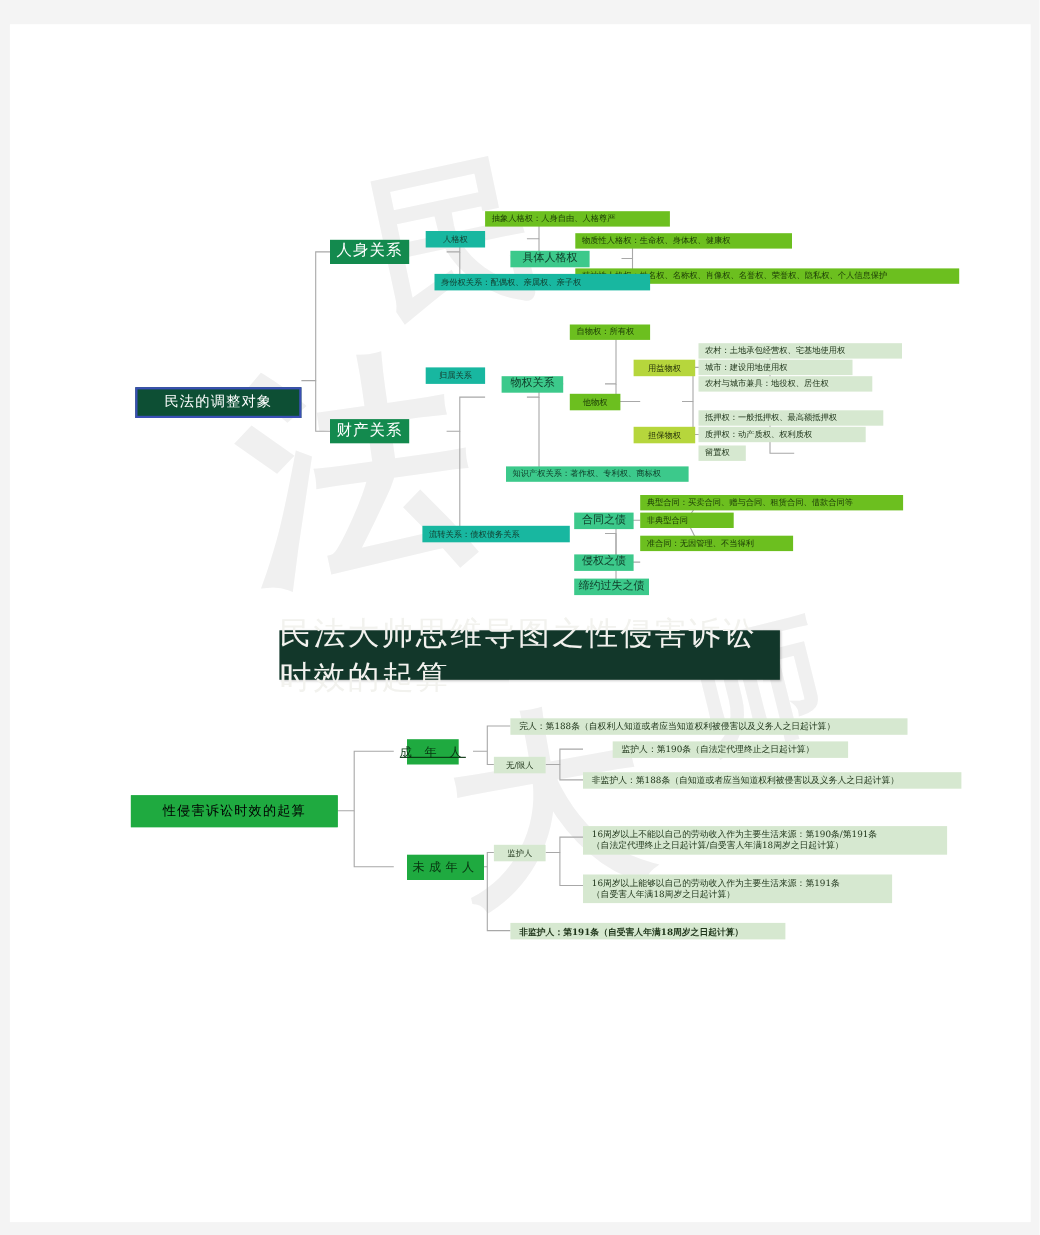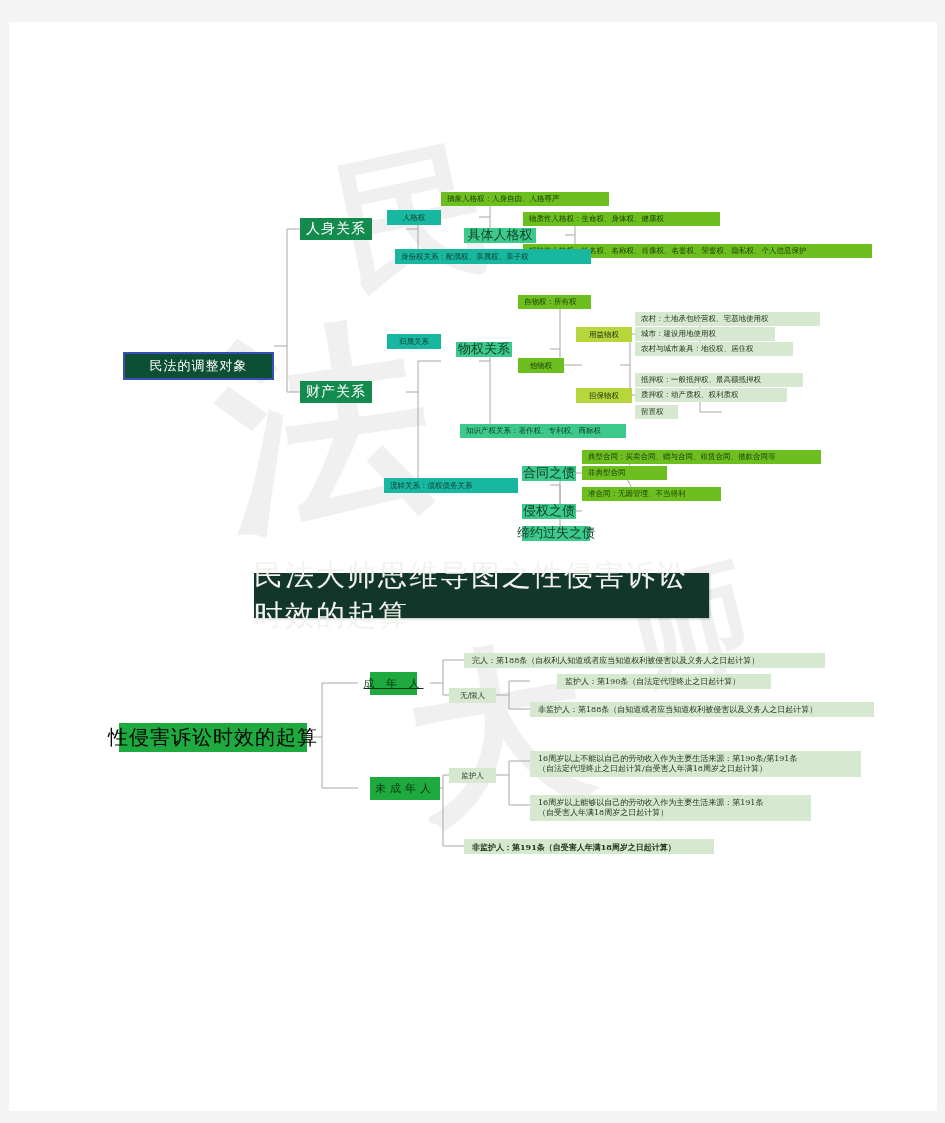--- a/index.html
+++ b/index.html
@@ -59,27 +59,27 @@
   
   .n-root1{
     background:#0d4f34;color:#ffffff;
     border:2px solid #3a4fb5;
     font-family:"DejaVu Sans","Liberation Sans",sans-serif;
     font-size:13px;justify-content:center;letter-spacing:1px;
   }
   .n-root2{
     background:#1faa40;color:#000000;
     font-family:"DejaVu Sans","Liberation Sans",sans-serif;
-    font-size:20px;justify-content:center;letter-spacing:1px;
+    font-size:12px;justify-content:center;letter-spacing:1px;
     border:1px solid #1faa40;
   }
   .n-dark{background:#138a4e;color:#ffffff;font-size:14px;justify-content:center;letter-spacing:1px;}
   .n-teal{background:#18b7a0;color:#163c2e;font-size:7.5px;justify-content:center;}
   .n-tealwide{background:#18b7a0;color:#123c2e;font-size:7.5px;padding-left:6px;}
-  .n-mint{background:#3cc98b;color:#10402c;font-size:13px;justify-content:center;}
+  .n-mint{background:#3cc98b;color:#10402c;font-size:10px;justify-content:center;}
   .n-mintwide{background:#3cc98b;color:#10402c;font-size:7.5px;padding-left:6px;}
   .n-lime{background:#6cbf1f;color:#1b3a06;font-size:7.5px;justify-content:center;}
   .n-limewide{background:#6cbf1f;color:#1b3a06;font-size:7.5px;padding-left:6px;}
   .n-yellowgreen{background:#b6d63c;color:#26330a;font-size:7.5px;justify-content:center;}
   .n-pale{background:#d6e8d0;color:#1d3318;font-size:7.5px;padding-left:6px;}
   .n-pale2{background:#d6e8d0;color:#1d3318;font-size:8px;padding-left:8px;}
   .n-paleblock{
     background:#d6e8d0;color:#1d3318;font-size:8px;
     padding:3px 8px;align-items:center;
   }

